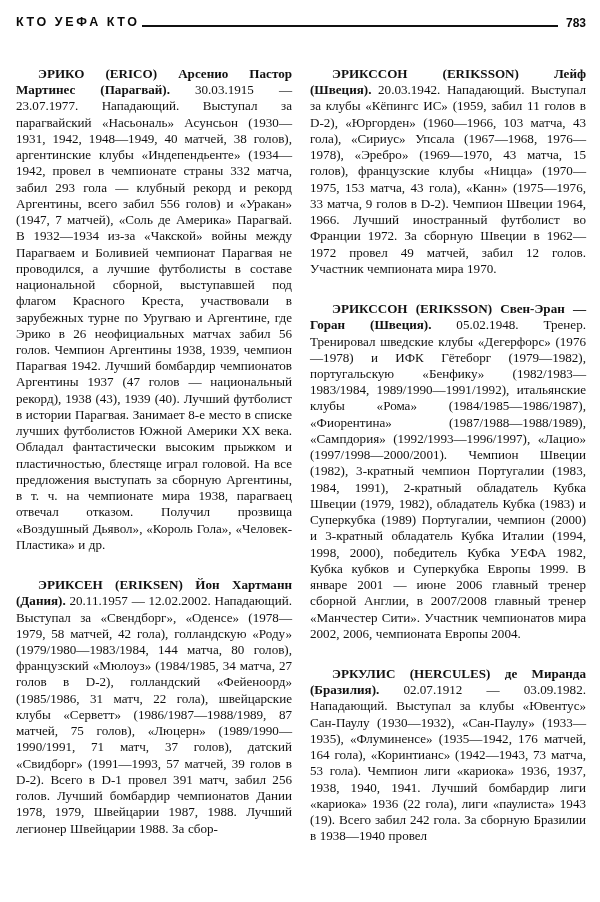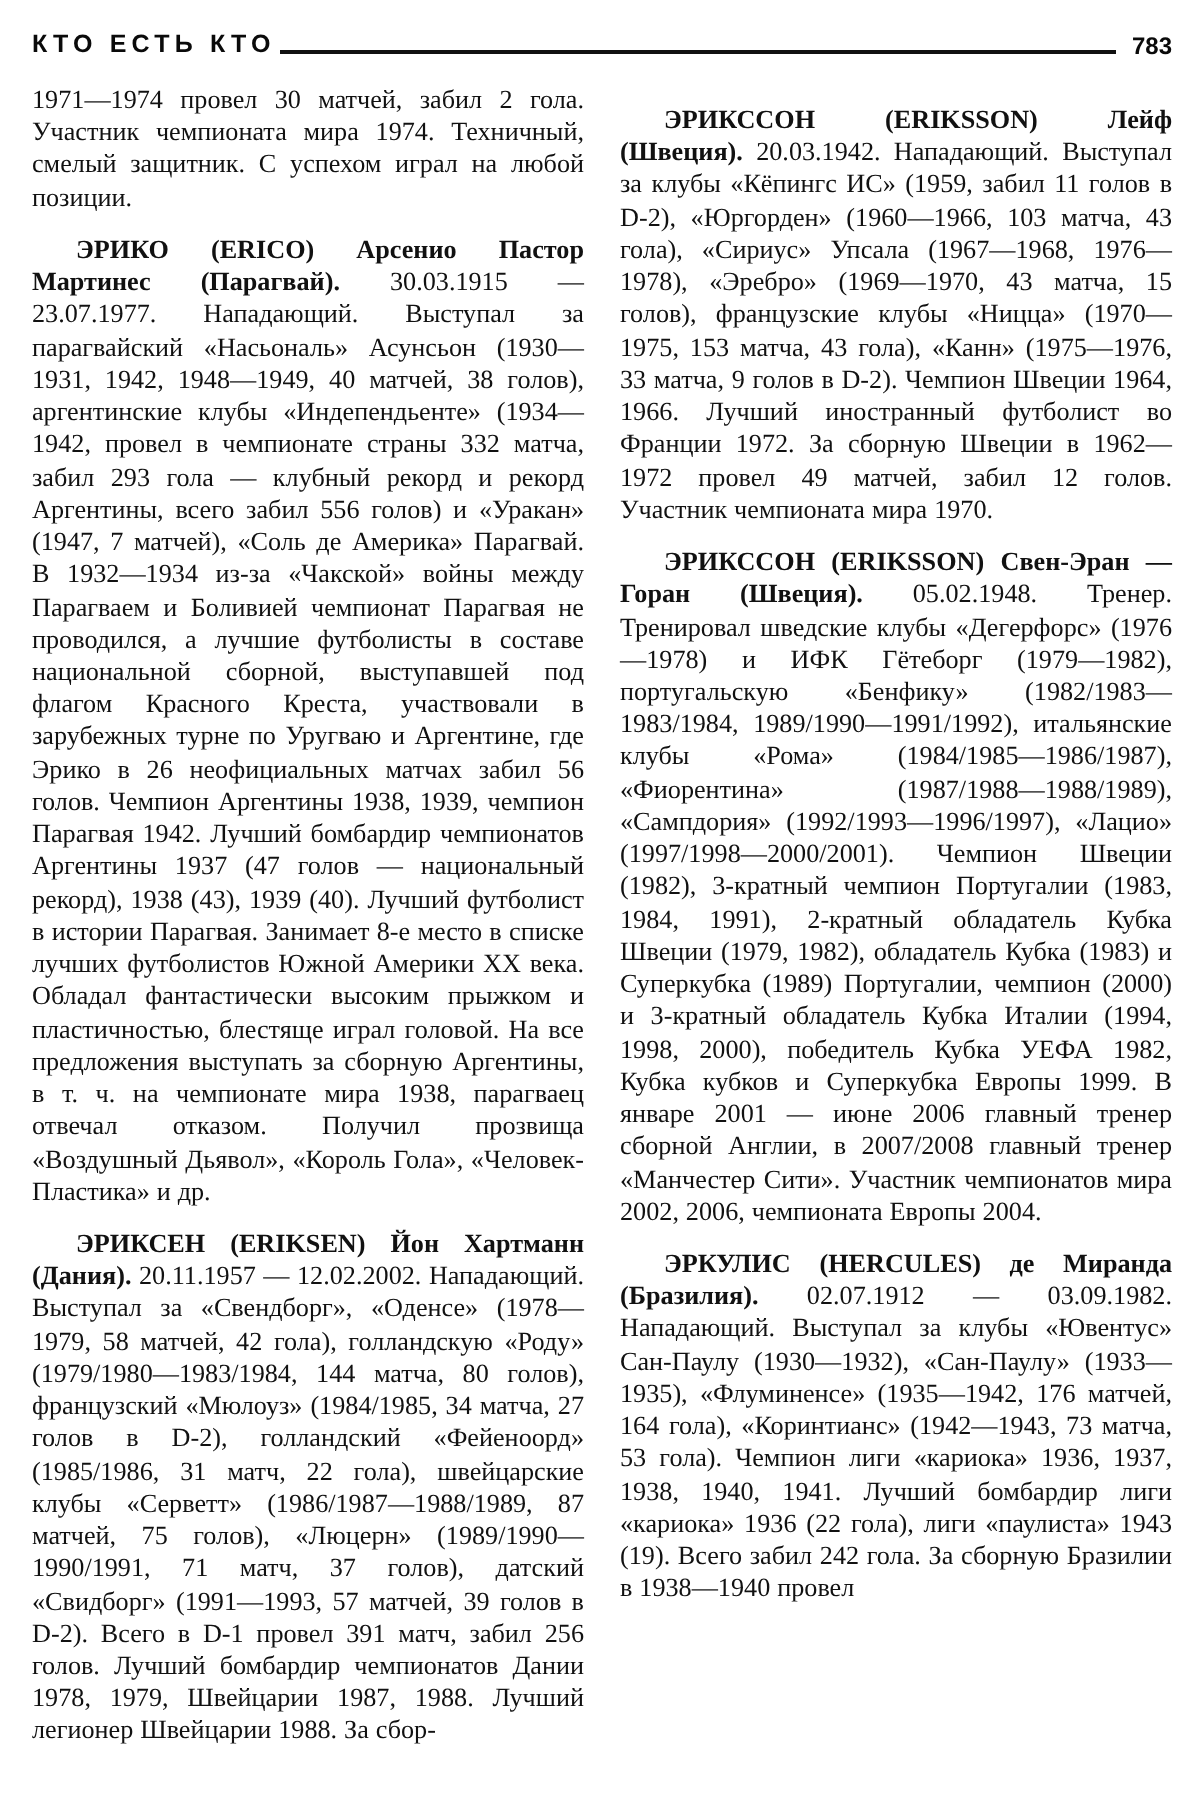--- a/index.html
+++ b/index.html
@@ -72,45 +72,44 @@
     text-justify: inter-word;
     hyphens: manual;
   }
   .col p {
     margin: 0;
   }
   .col p.indent {
     text-indent: 22px;
   }
   .col p.spaced {
-    margin-top: 10px;
+    margin-top: 24px;
   }
   .entry-name {
     font-weight: bold;
   }
   
   .col p {
     word-spacing: 0.2px;
   }
 </style>
 </head>
 <body>
 
 <div class="page">
 
   <div class="running-head">
-    <span class="rh-title">КТО ЕСТЬ КТО</span>
+    <span class="rh-title">КТО УЕФА КТО</span>
     <span class="rh-rule"></span>
     <span class="rh-pageno">783</span>
   </div>
 
   <div class="columns">
 
     <div class="col">
-      <p>1971—1974 провел 30 матчей, забил 2 гола. Участник чемпионата мира 1974. Техничный, смелый защитник. С успехом играл на любой позиции.</p>
 
       <p class="indent spaced"><span class="entry-name">ЭРИКО (ERICO) Арсенио Пастор Мартинес (Парагвай).</span><span> 30.03.1915 — 23.07.1977. Нападающий. Выступал за парагвайский «Насьональ» Асунсьон (1930—1931, 1942, 1948—1949, 40 матчей, 38 голов), аргентинские клубы «Индепендьенте» (1934—1942, провел в чемпионате страны 332 матча, забил 293 гола — клубный рекорд и рекорд Аргентины, всего забил 556 голов) и «Уракан» (1947, 7 матчей), «Соль де Америка» Парагвай. В 1932—1934 из-за «Чакской» войны между Парагваем и Боливией чемпионат Парагвая не проводился, а лучшие футболисты в составе национальной сборной, выступавшей под флагом Красного Креста, участвовали в зарубежных турне по Уругваю и Аргентине, где Эрико в 26 неофициальных матчах забил 56 голов. Чемпион Аргентины 1938, 1939, чемпион Парагвая 1942. Лучший бомбардир чемпионатов Аргентины 1937 (47 голов — национальный рекорд), 1938 (43), 1939 (40). Лучший футболист в истории Парагвая. Занимает 8-е место в списке лучших футболистов Южной Америки XX века. Обладал фантастически высоким прыжком и пластичностью, блестяще играл головой. На все предложения выступать за сборную Аргентины, в т. ч. на чемпионате мира 1938, парагваец отвечал отказом. Получил прозвища «Воздушный Дьявол», «Король Гола», «Человек-Пластика» и др.</span></p>
 
       <p class="indent spaced"><span class="entry-name">ЭРИКСЕН (ERIKSEN) Йон Хартманн (Дания).</span><span> 20.11.1957 — 12.02.2002. Нападающий. Выступал за «Свендборг», «Оденсе» (1978—1979, 58 матчей, 42 гола), голландскую «Роду» (1979/1980—1983/1984, 144 матча, 80 голов), французский «Мюлоуз» (1984/1985, 34 матча, 27 голов в D-2), голландский «Фейеноорд» (1985/1986, 31 матч, 22 гола), швейцарские клубы «Серветт» (1986/1987—1988/1989, 87 матчей, 75 голов), «Люцерн» (1989/1990—1990/1991, 71 матч, 37 голов), датский «Свидборг» (1991—1993, 57 матчей, 39 голов в D-2). Всего в D-1 провел 391 матч, забил 256 голов. Лучший бомбардир чемпионатов Дании 1978, 1979, Швейцарии 1987, 1988. Лучший легионер Швейцарии 1988. За сбор-</span></p>
     </div>
 
     <div class="col">
 
       <p class="indent spaced"><span class="entry-name">ЭРИКССОН (ERIKSSON) Лейф (Швеция).</span><span> 20.03.1942. Нападающий. Выступал за клубы «Кёпингс ИС» (1959, забил 11 голов в D-2), «Юргорден» (1960—1966, 103 матча, 43 гола), «Сириус» Упсала (1967—1968, 1976—1978), «Эребро» (1969—1970, 43 матча, 15 голов), французские клубы «Ницца» (1970—1975, 153 матча, 43 гола), «Канн» (1975—1976, 33 матча, 9 голов в D-2). Чемпион Швеции 1964, 1966. Лучший иностранный футболист во Франции 1972. За сборную Швеции в 1962—1972 провел 49 матчей, забил 12 голов. Участник чемпионата мира 1970.</span></p>
 

